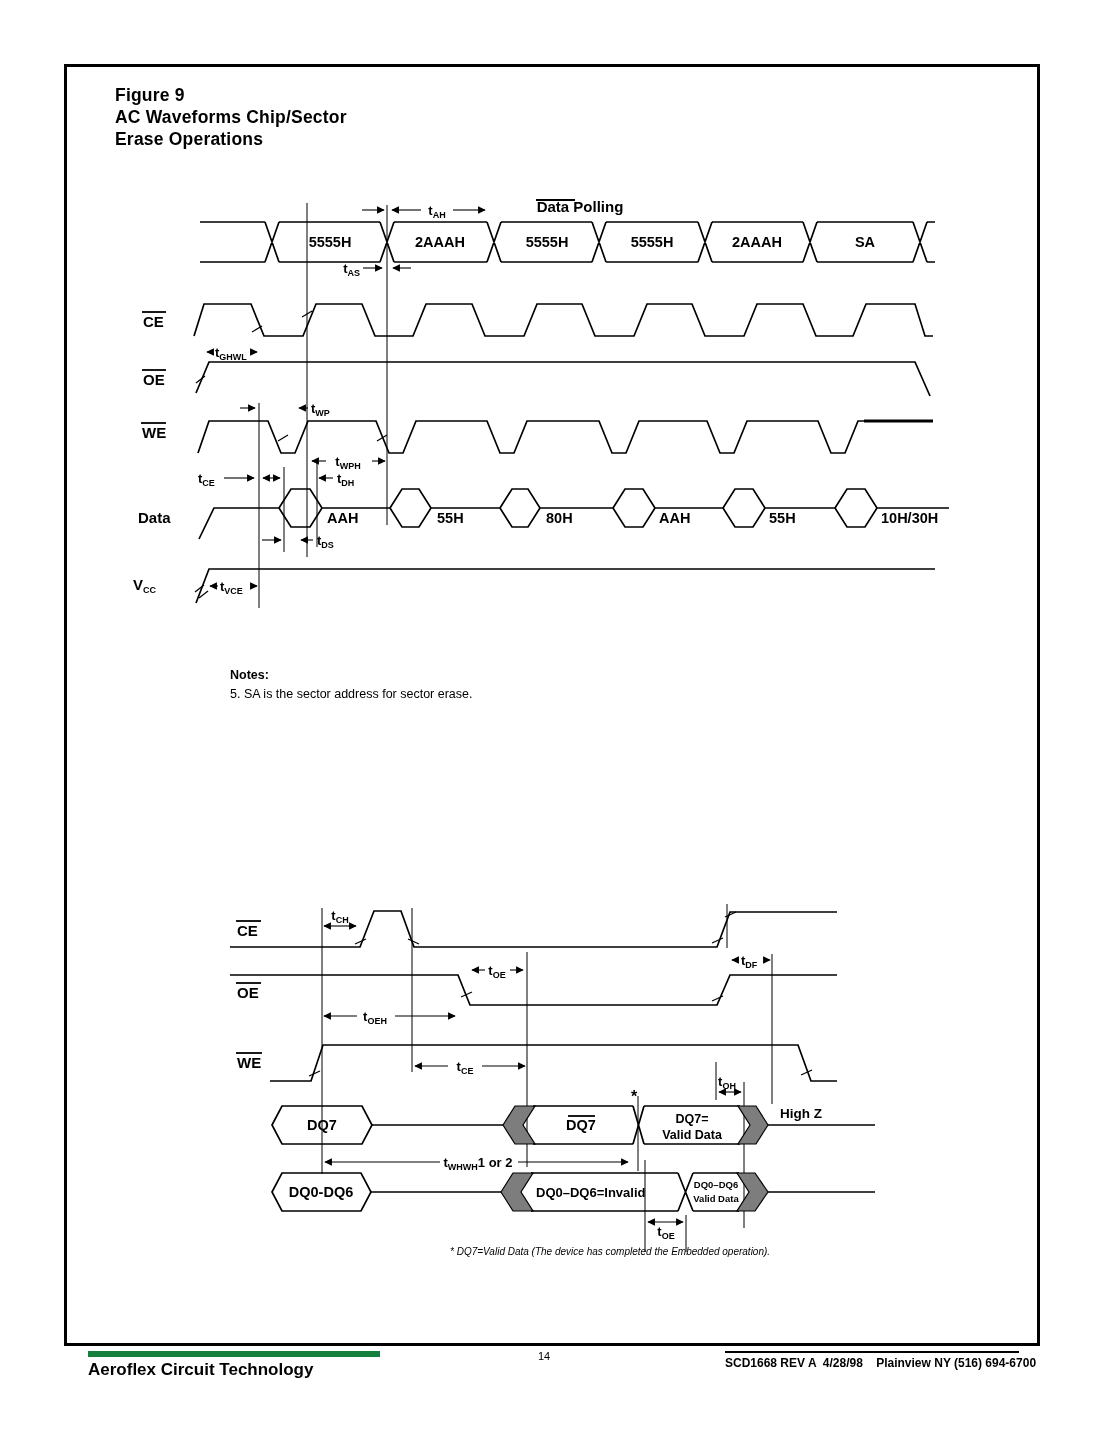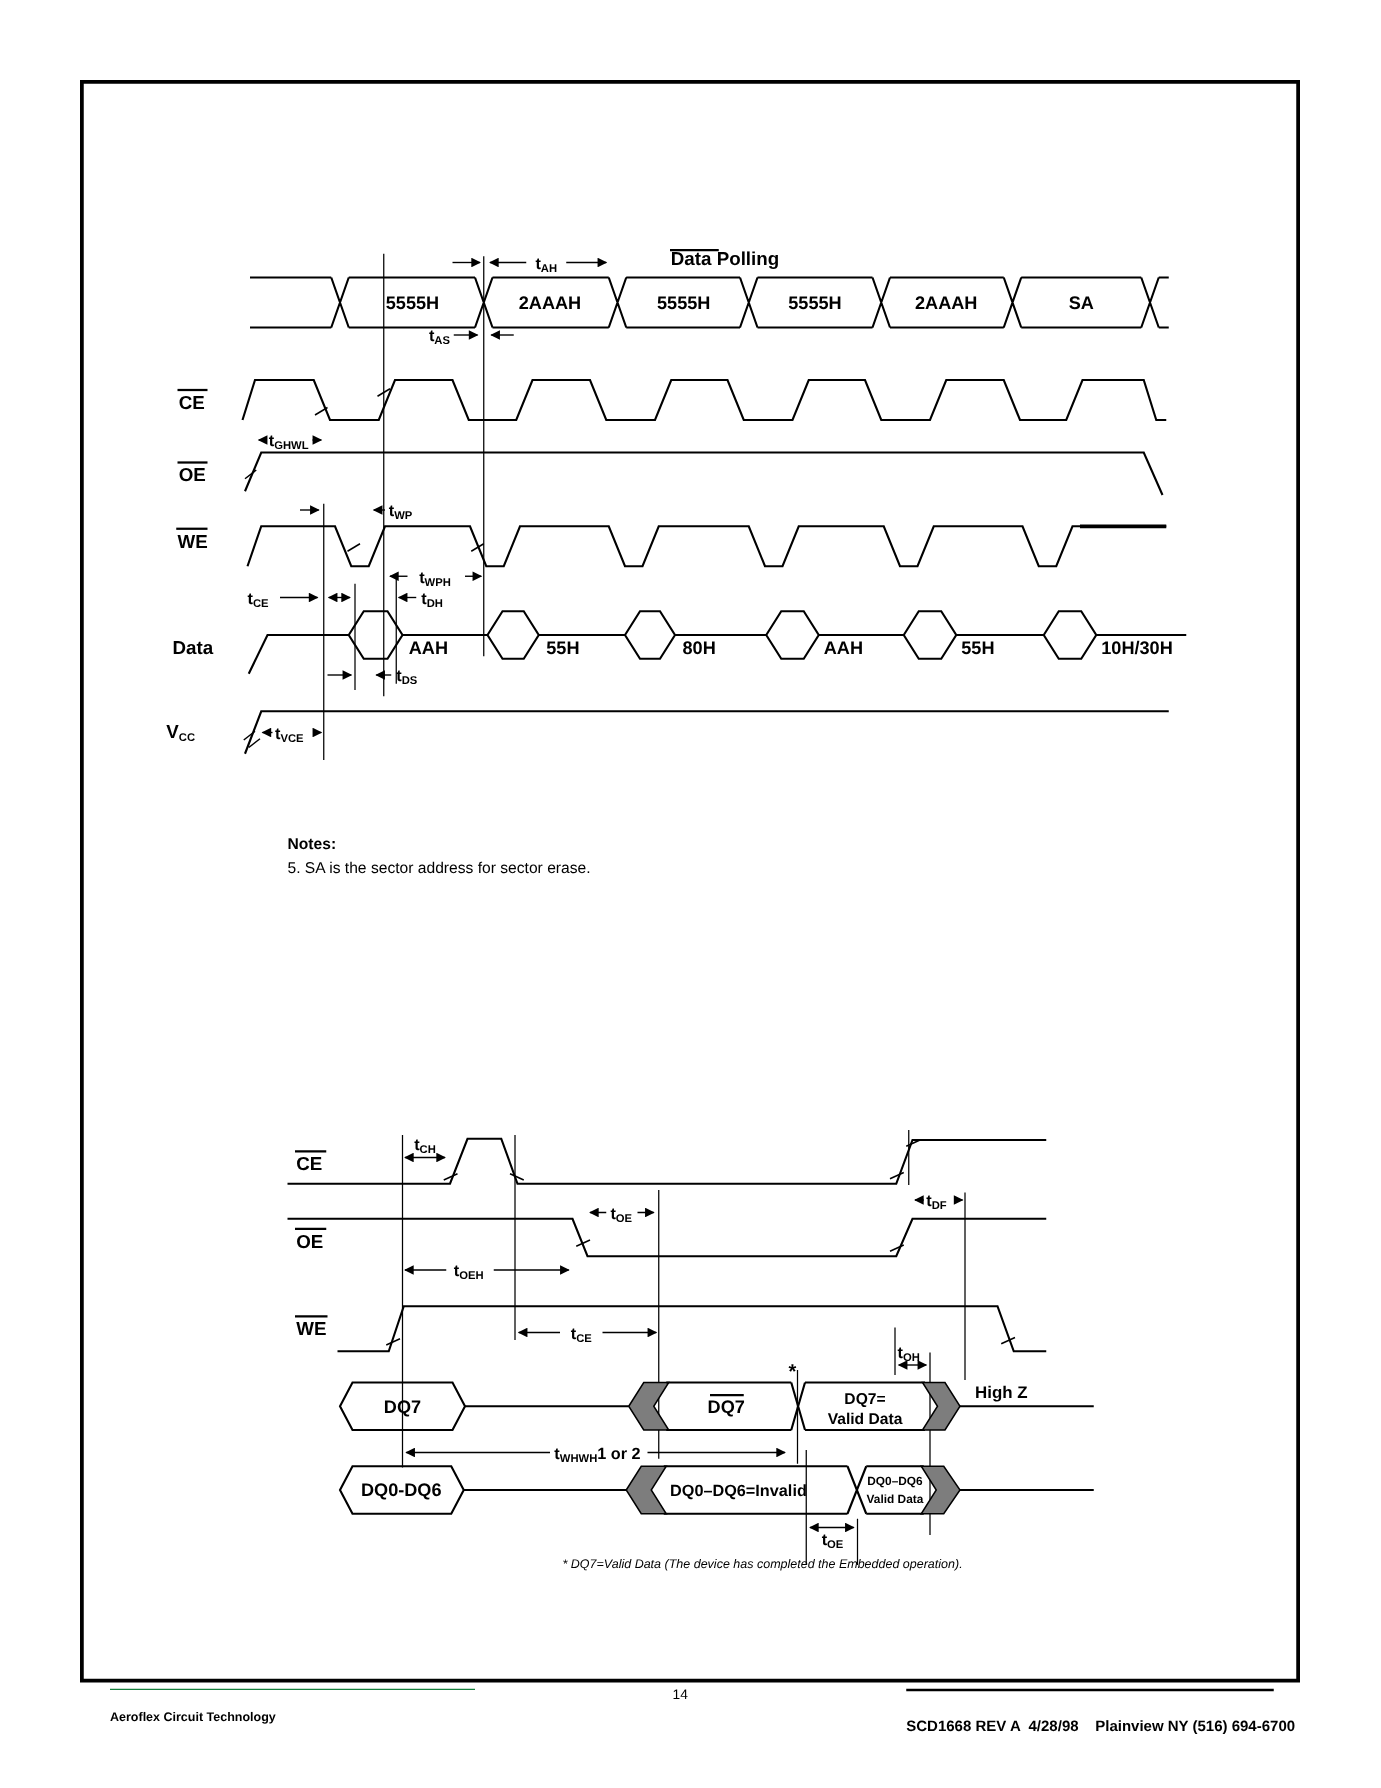--- a/index.html
+++ b/index.html
@@ -6,24 +6,24 @@
   .page { position:relative; width:1105px; height:1430px; background:#fff;
           font-family:"Liberation Sans", sans-serif; color:#000; overflow:hidden; }
   .frame { position:absolute; left:64px; top:64px; width:976px; height:1282px;
            border:3px solid #000; box-sizing:border-box; }
   .fig-title { position:absolute; font-weight:bold; font-size:17.5px; line-height:22px; letter-spacing:0.2px; }
   .ovl { display:inline-block; border-top:2px solid #000; line-height:1.05; }
   .notes { position:absolute; left:230px; top:618px; font-size:12.5px; line-height:19px;margin-top:48px; }
   .notes-h { font-weight:bold; }
   .footnote { position:absolute; left:450px; top:1246px; font-size:10px; font-style:italic; }
   .footer-left { position:absolute; left:88px; top:1351px; width:292px;
-                 border-top:1px solid #15803d; padding-top:17px; font-weight:bold; font-size:10px; }
+                 border-top:6px solid #15803d; padding-top:3px; font-weight:bold; font-size:17px; }
   .footer-page { position:absolute; left:538px; top:1350px; font-size:11px; }
   .footer-right { position:absolute; left:725px; top:1351px; width:294px;
-                  border-top:2px solid #000; padding-top:21px; font-weight:bold; font-size:12px;
+                  border-top:2px solid #000; padding-top:3px; font-weight:bold; font-size:12px;
                   white-space:pre; }
   svg { position:absolute; }
   svg text { font-family:"Liberation Sans", sans-serif; font-weight:bold; fill:#000; }
   .sig  { font-size:15px; }
   .cell { font-size:14.5px; text-anchor:middle; }
   .dval { font-size:14.5px; }
   .dim  { font-size:13px; }
   .dim-m{ font-size:13px; text-anchor:middle; }
   .sub  { font-size:9px; }
   .wave { fill:none; stroke:#000; stroke-width:1.7; }
@@ -32,20 +32,25 @@
   .dln  { stroke:#000; stroke-width:1.1; }
   .tick { stroke:#000; stroke-width:1.2; }
   .ovln { stroke:#000; stroke-width:1.8; }
 </style>
 </head>
 <body>
 
 <div class="page">
   <div class="frame"></div>
 
+  <div class="fig-title" style="left:115px; top:84px;">
+    <div>Figure 9</div>
+    <div>AC Waveforms Chip/Sector</div>
+    <div>Erase Operations</div>
+  </div>
 
   <svg style="left:100px; top:195px;" width="860" height="470" viewBox="0 0 860 470">
     <defs>
       <marker id="arr9" viewBox="0 0 10 10" refX="9" refY="5" markerWidth="9" markerHeight="7" orient="auto-start-reverse">
         <path d="M0,0 L10,5 L0,10 z" fill="#000"></path>
       </marker>
     </defs>
 
     <g>
       <line class="vln" x1="207" y1="8" x2="207" y2="362"></line>

